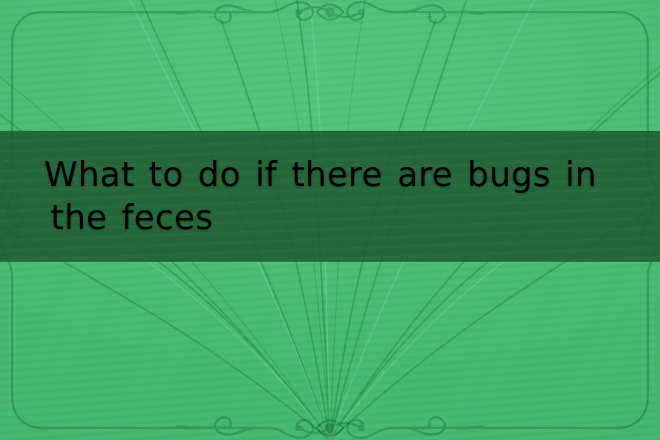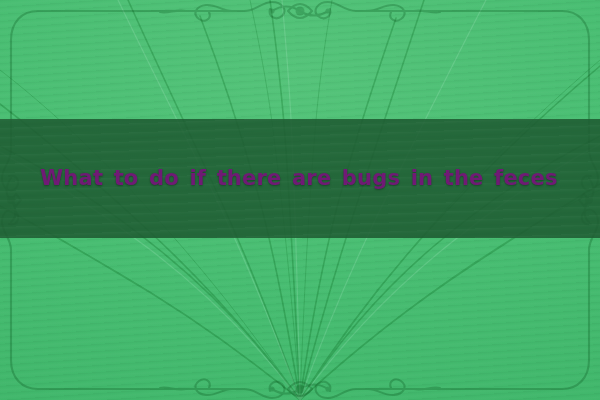--- a/index.html
+++ b/index.html
@@ -93,24 +93,24 @@
     top: 119px;
     width: 600px;
     height: 119px;
     display: flex;
     align-items: center;
   }
 
   .title {
     margin: 0;
     padding: 0 26px 0 46px;
-    color: #701a75;
+    color: #000000;
     font-family: "DejaVu Sans", sans-serif;
-    font-weight: 700;
-    font-size: 21px;
+    font-weight: 400;
+    font-size: 31px;
     line-height: 39px;
     letter-spacing: .2px;
     word-spacing: 3px;
     text-indent: -6px;
     text-shadow: 0 1px 2px rgba(0,0,0,.30);
   }
 </style>
 </head>
 <body>
 

